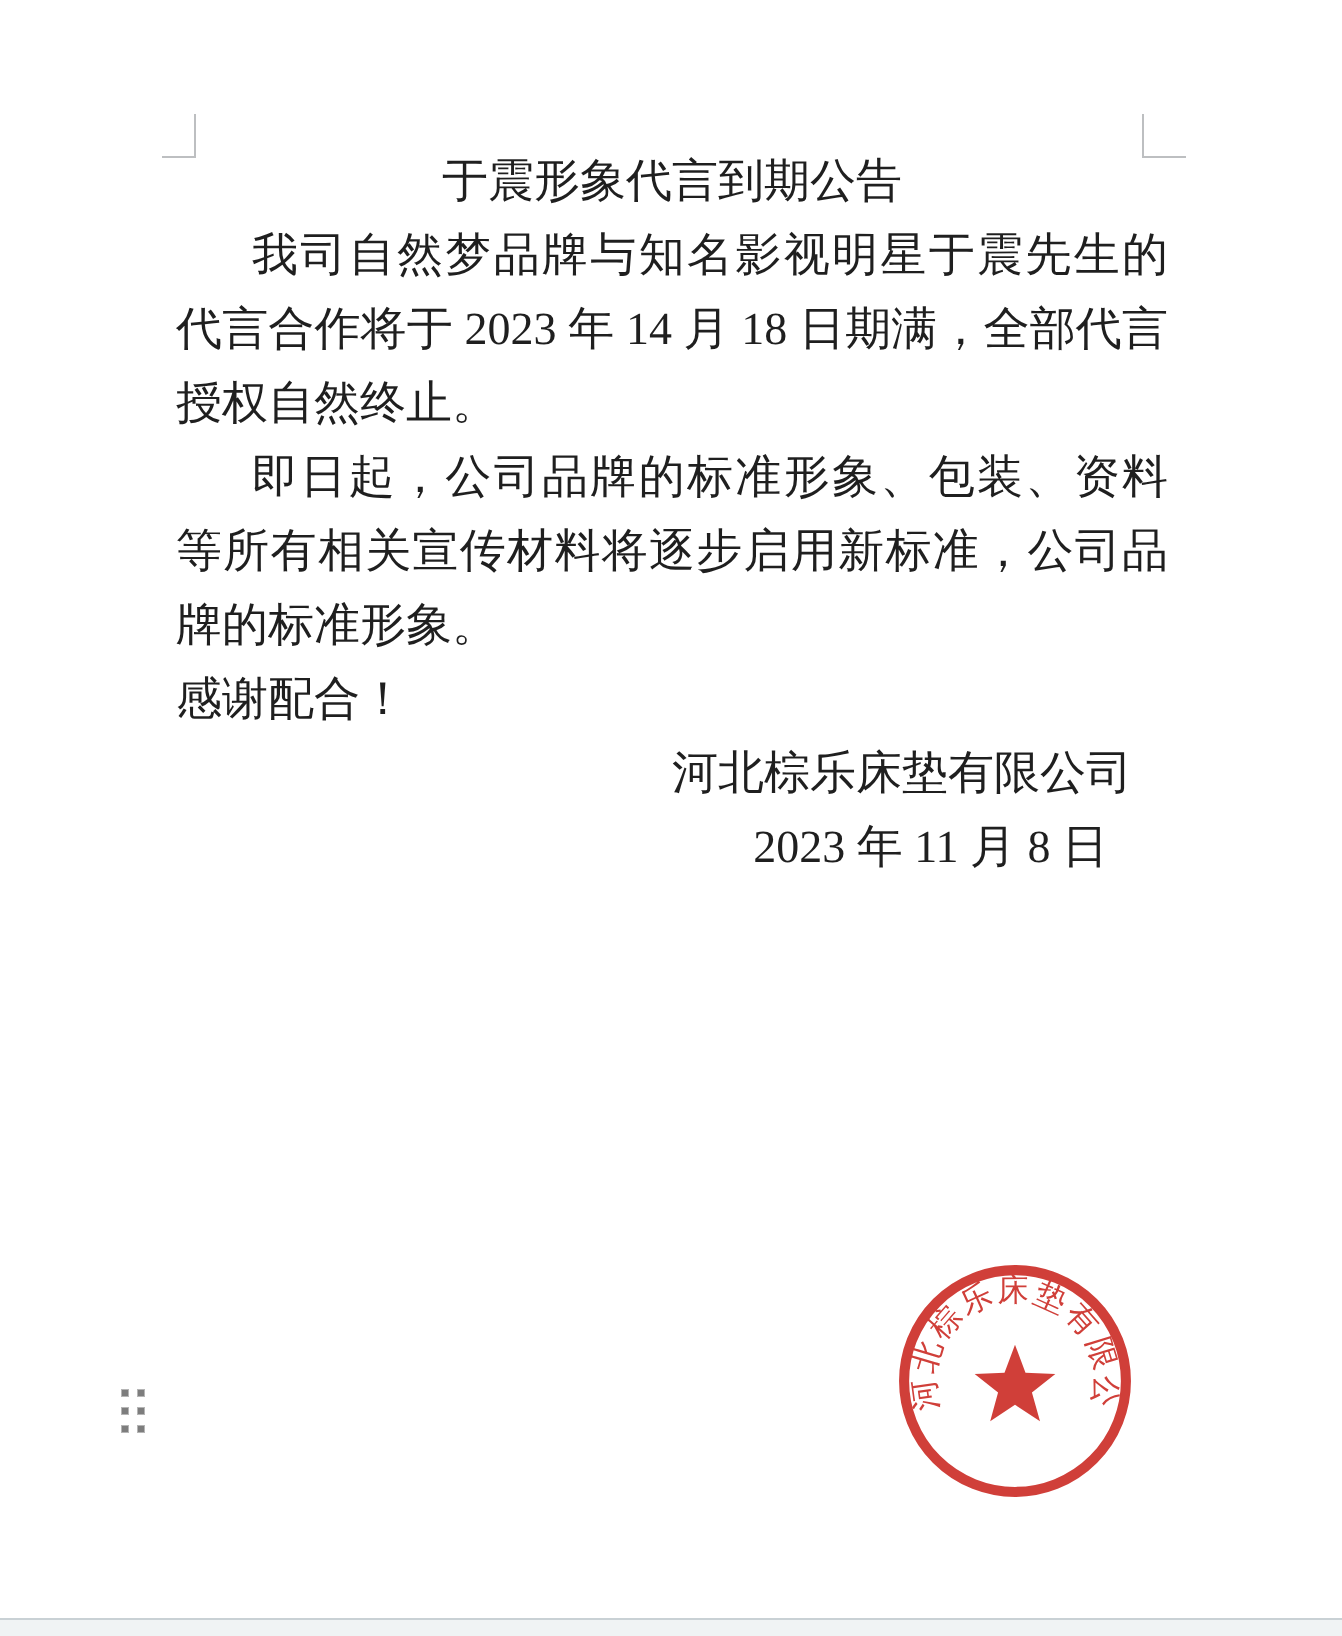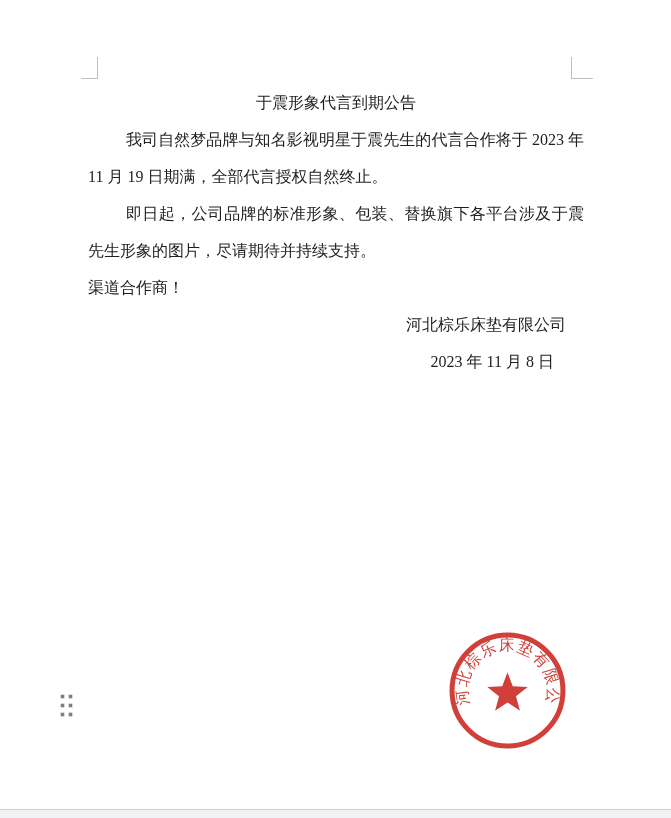--- a/index.html
+++ b/index.html
@@ -34,23 +34,23 @@
   }
   .crop-mark.tr {
     left: 571px;
     width: 21px;
     border-left: 1px solid #bdbfc1;
     border-bottom: 1px solid #bdbfc1;
   }
   .content {
     position: absolute;
     left: 88px;
-    top: 84px;
+    top: 72px;
     width: 496px;
-    font-size: 16px;
+    font-size: 23px;
     line-height: 37px;
     text-align: justify;
   }
   .content p { margin: 0; }
   .doc-title {
     text-align: center;
   }
   .indent { text-indent: 38px; }
   .closing { margin-top: 30px; }
   .sig-company {
@@ -101,23 +101,23 @@
 </head>
 <body>
 
 <div class="page">
 
   <div class="crop-mark tl"></div>
   <div class="crop-mark tr"></div>
 
   <div class="content">
     <p class="doc-title">于震形象代言到期公告</p>
-    <p class="indent">我司自然梦品牌与知名影视明星于震先生的代言合作将于 2023 年 11 月 19 日期满，全部代言授权自然终止。</p>
-    <p class="indent">即日起，公司品牌的标准形象、包装、替换旗下各平台涉及于震先生形象的图片，尽请期待并持续支持。</p>
-    <p class="closing">渠道合作商！</p>
+    <p class="indent">我司自然梦品牌与知名影视明星于震先生的代言合作将于 2023 年 14 月 18 日期满，全部代言授权自然终止。</p>
+    <p class="indent">即日起，公司品牌的标准形象、包装、资料等所有相关宣传材料将逐步启用新标准，公司品牌的标准形象。</p>
+    <p class="closing">感谢配合！</p>
     <p class="sig-company">河北棕乐床垫有限公司</p>
     <p class="sig-date">2023 年 11 月 8 日</p>
   </div>
 
   <div class="seal">
     <svg viewBox="0 0 120 120" width="121" height="121">
       <defs>
         <path id="seal-arc" d="M 22.4,73.7 A 40,40 0 1 1 97.6,73.7" fill="none"></path>
       </defs>
       <circle cx="60" cy="60" r="55" fill="none" stroke-width="5" stroke="#cc2e28"></circle>

